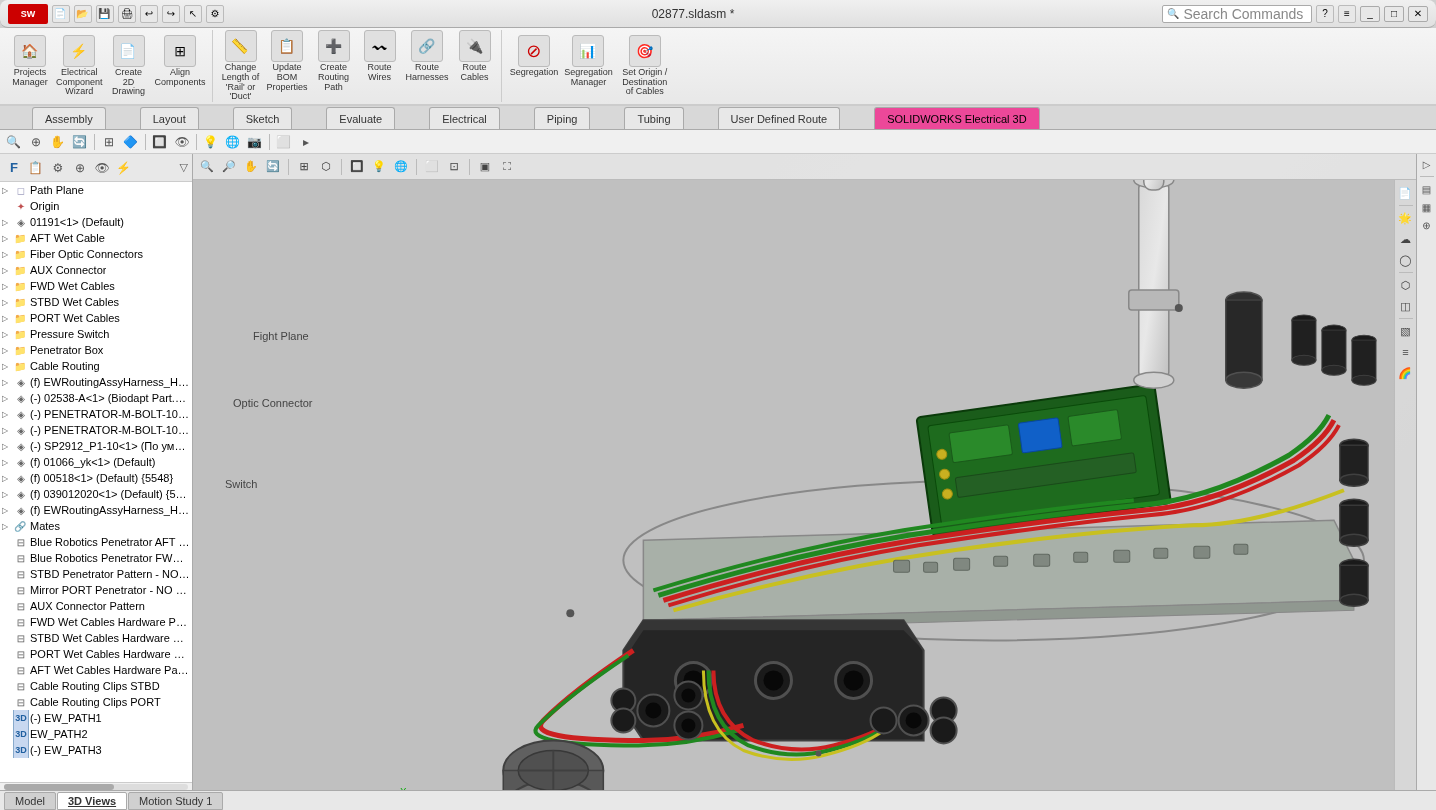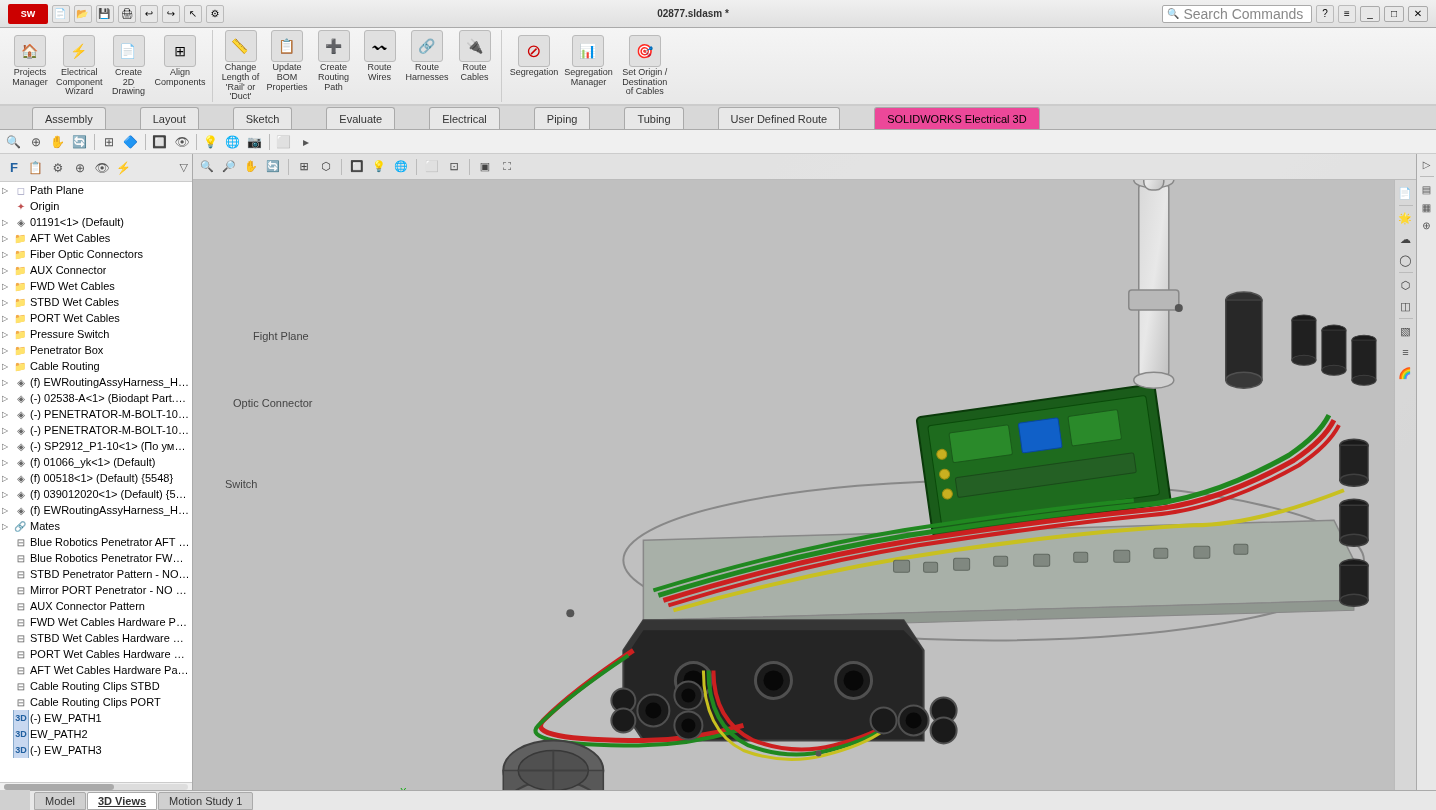--- a/index.html
+++ b/index.html
@@ -7,23 +7,24 @@
 
     
     #titlebar {
       height: 28px;
       background: linear-gradient(to bottom, #f0f0f0, #e0e0e0);
       border-bottom: 1px solid #aaa;
       display: flex;
       align-items: center;
       justify-content: space-between;
       padding: 0 8px;
+      border-radius: 8px;
     }
     #titlebar-left { display: flex; align-items: center; gap: 4px; }
-    #titlebar-center { font-size: 10px; color: #333; font-weight: bold; }
+    #titlebar-center { font-size: 12px; color: #333; font-weight: normal; }
     #titlebar-right { display: flex; align-items: center; gap: 4px; }
 
     .sw-logo { width: 40px; height: 20px; background: #c00; border-radius: 2px; display: flex; align-items: center; justify-content: center; color: white; font-size: 9px; font-weight: bold; }
     .tb-icon { width: 18px; height: 18px; background: #e8e8e8; border: 1px solid #bbb; border-radius: 2px; display: flex; align-items: center; justify-content: center; cursor: pointer; font-size: 10px; }
     .title-btn { width: 20px; height: 16px; border: 1px solid #aaa; background: #e8e8e8; display: flex; align-items: center; justify-content: center; cursor: pointer; font-size: 10px; border-radius: 2px; }
 
     
     #toolbar {
       height: 78px;
       background: linear-gradient(to bottom, #f5f5f5, #e8e8e8);
@@ -216,21 +217,20 @@
 
     
     #bottom-tabs {
       height: 20px;
       background: #e8e8e8;
       border-top: 1px solid #aaa;
       display: flex;
       align-items: center;
       padding-left: 4px;
       gap: 1px;
-      margin-left: 30px;
     }
     .bot-tab {
       height: 18px;
       padding: 0 10px;
       background: #d0d0d0;
       border: 1px solid #aaa;
       cursor: pointer;
       font-size: 11px;
       color: #333;
       display: flex;
@@ -530,21 +530,21 @@
         <span class="tree-text">Origin</span>
       </div>
       <div class="tree-item indent-0">
         <span class="tree-arrow">▷</span>
         <span class="tree-icon icon-assy">◈</span>
         <span class="tree-text">01191&lt;1&gt; (Default)</span>
       </div>
       <div class="tree-item indent-0">
         <span class="tree-arrow">▷</span>
         <span class="tree-icon icon-folder">📁</span>
-        <span class="tree-text">AFT Wet Cables</span>
+        <span class="tree-text">AFT Wet Cable</span>
       </div>
       <div class="tree-item indent-0">
         <span class="tree-arrow">▷</span>
         <span class="tree-icon icon-folder">📁</span>
         <span class="tree-text">Fiber Optic Connectors</span>
       </div>
       <div class="tree-item indent-0">
         <span class="tree-arrow">▷</span>
         <span class="tree-icon icon-folder">📁</span>
         <span class="tree-text">AUX Connector</span>

